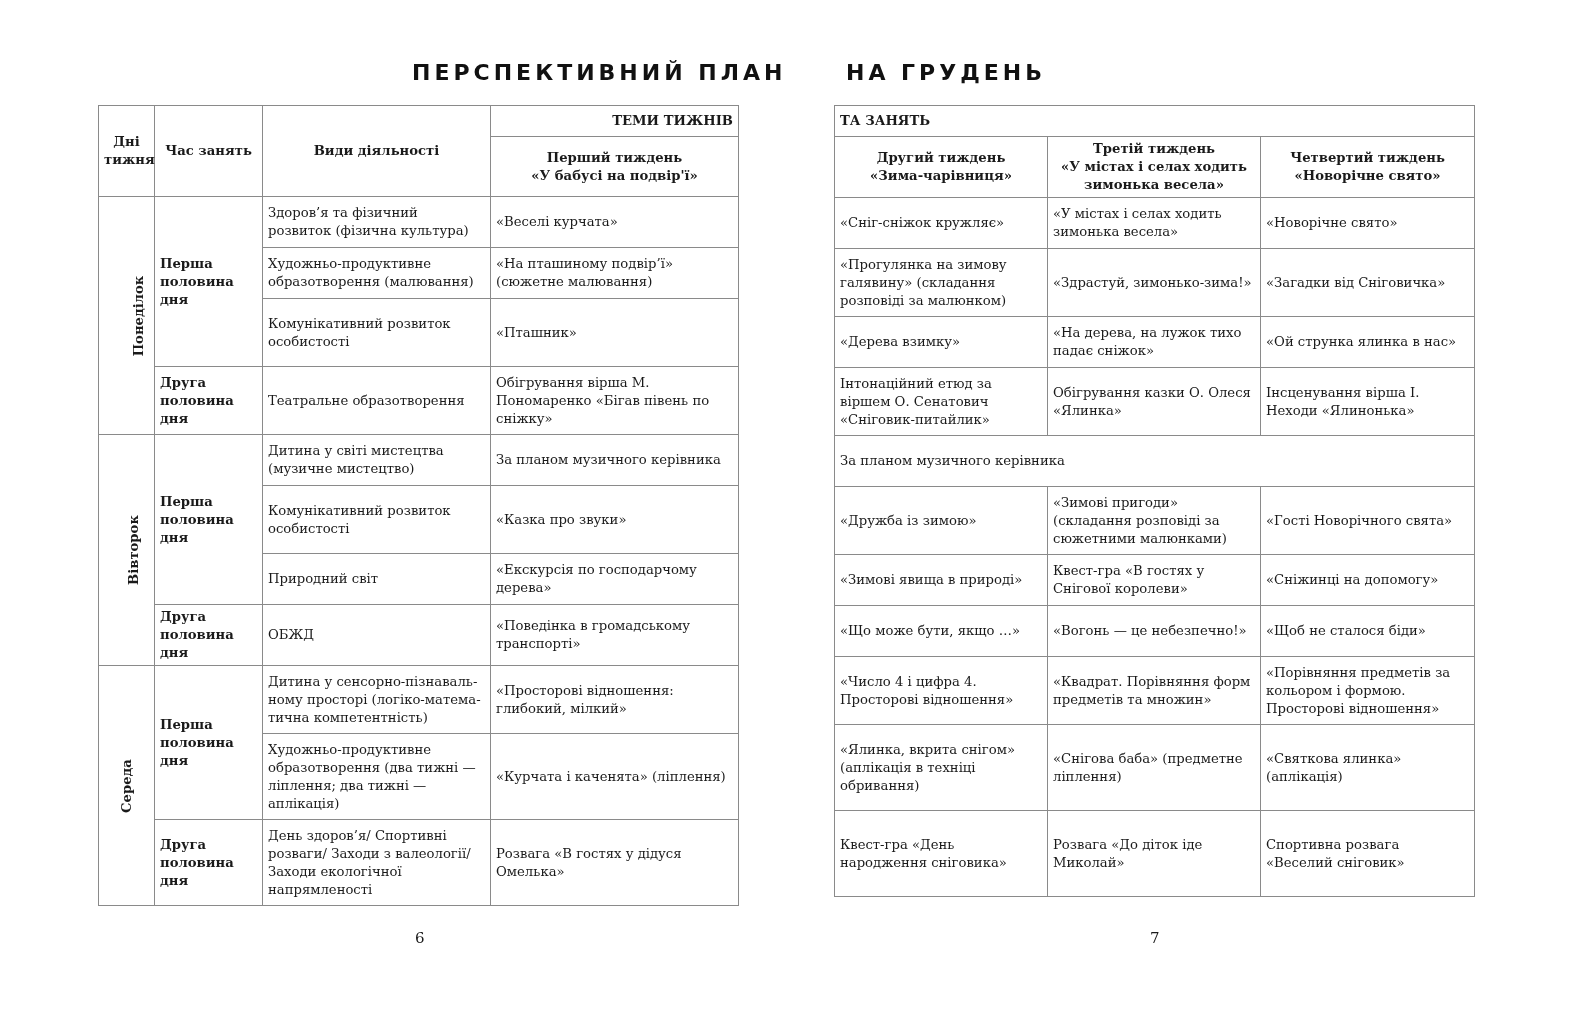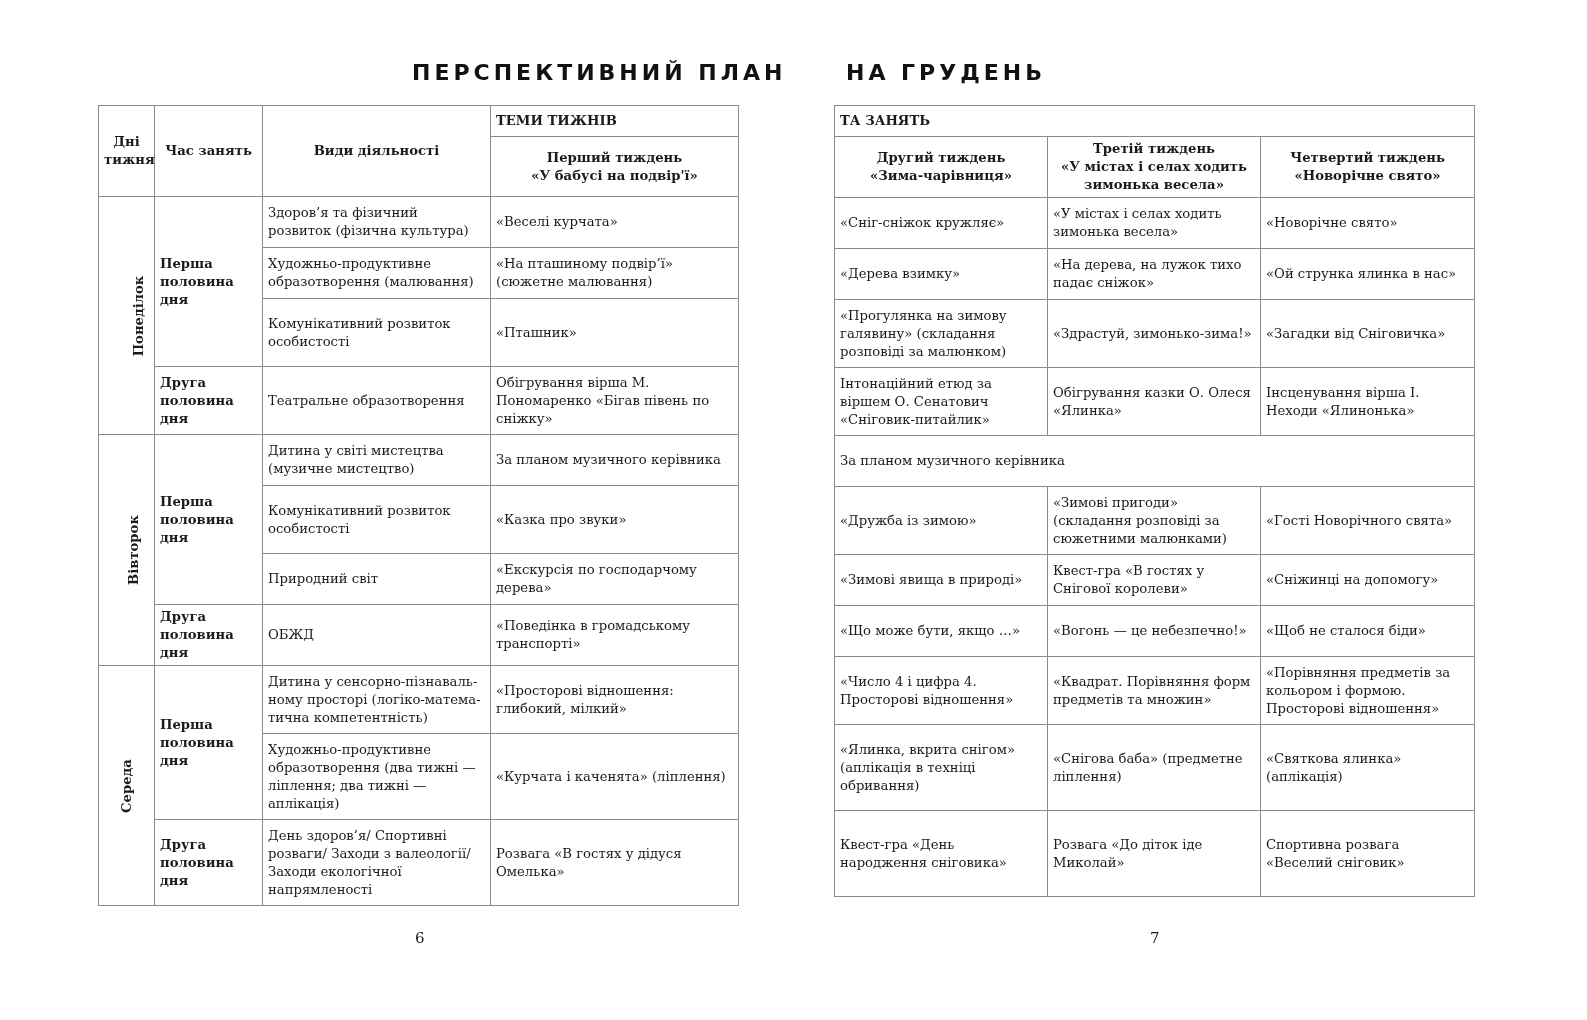--- a/index.html
+++ b/index.html
@@ -10,21 +10,21 @@
   .title-left { left:412px; }
   .title-right { left:846px;text-align:center; }
   table { position:absolute; border-collapse:collapse; table-layout:fixed; font-size:13.2px; line-height:18px; }
   td, th { border:1px solid #8a8a8a; padding:3px 5px; vertical-align:middle; text-align:left; font-weight:normal; }
   th { font-weight:bold; text-align:center; }
   .left-tbl { left:98px; top:105px; width:640px; }
   .right-tbl { left:834px; top:105px; width:640px; }
   .bold { font-weight:bold; }
   .vert { padding:0; text-align:center; }
   .vert span { display:inline-block; transform:rotate(-90deg); white-space:nowrap; font-weight:bold; }
-  .themes-hdr { font-weight:bold; height:24px; }
+  .themes-hdr { text-align:right; font-weight:bold; height:24px; }
   .themes-hdr-r { text-align:left; font-weight:bold; height:24px;margin-left:48px; }
   .page-num { position:absolute; top:929px; font-size:15px; }
   .pn-left { left:415px; }
   .pn-right { left:1150px; }
   .pre { white-space:pre-line; }
 </style>
 </head>
 <body>
 
 <div class="title title-left">ПЕРСПЕКТИВНИЙ ПЛАН</div>
@@ -131,29 +131,29 @@
 «У містах і селах ходить
 зимонька весела»</th>
     <th class="pre">Четвертий тиждень
 «Новорічне свято»</th>
   </tr>
   <tr style="height:51px">
     <td>«Сніг-сніжок кружляє»</td>
     <td>«У містах і селах ходить зимонька весела»</td>
     <td>«Новорічне свято»</td>
   </tr>
+  <tr style="height:68px">
+    <td>«Прогулянка на зимову галявину» (складання розповіді за малюнком)</td>
+    <td>«Здрастуй, зимонько-зима!»</td>
+    <td>«Загадки від Сніговичка»</td>
+  </tr>
   <tr style="height:51px">
     <td>«Дерева взимку»</td>
     <td>«На дерева, на лужок тихо падає сніжок»</td>
     <td>«Ой струнка ялинка в нас»</td>
-  </tr>
-  <tr style="height:68px">
-    <td>«Прогулянка на зимову галявину» (складання розповіді за малюнком)</td>
-    <td>«Здрастуй, зимонько-зима!»</td>
-    <td>«Загадки від Сніговичка»</td>
   </tr>
   <tr style="height:68px">
     <td>Інтонаційний етюд за віршем О. Сенатович «Сніговик-питайлик»</td>
     <td>Обігрування казки О. Олеся «Ялинка»</td>
     <td>Інсценування вірша І. Неходи «Ялинонька»</td>
   </tr>
   <tr style="height:51px">
     <td colspan="3">За планом музичного керівника</td>
   </tr>
   <tr style="height:68px">

